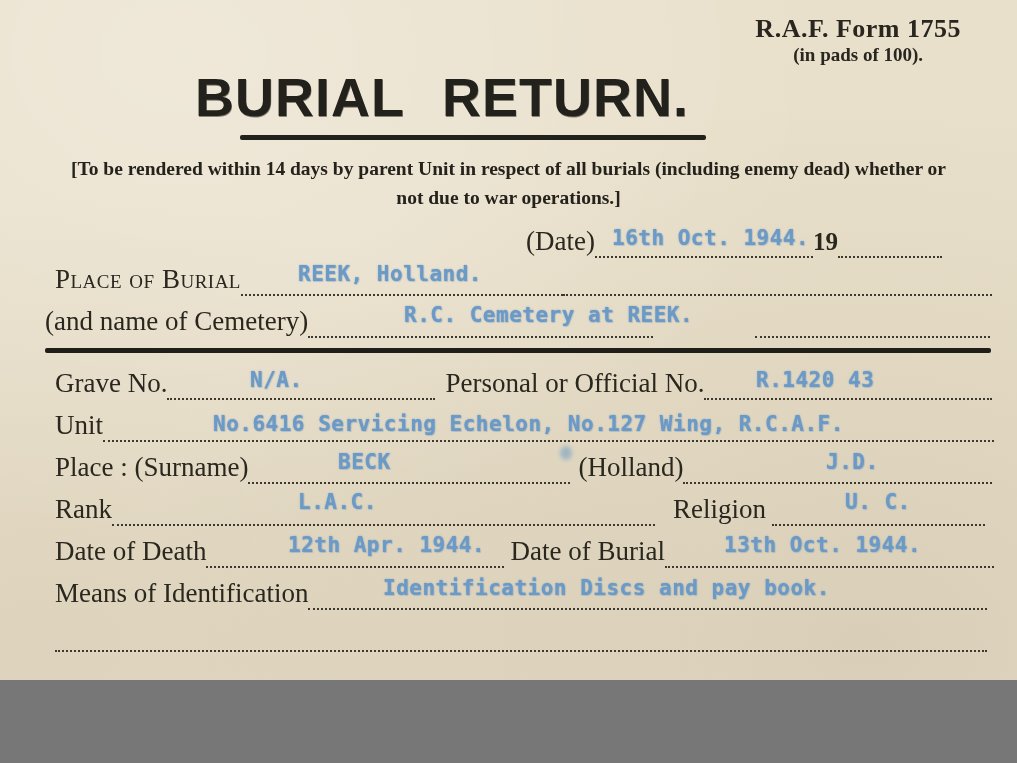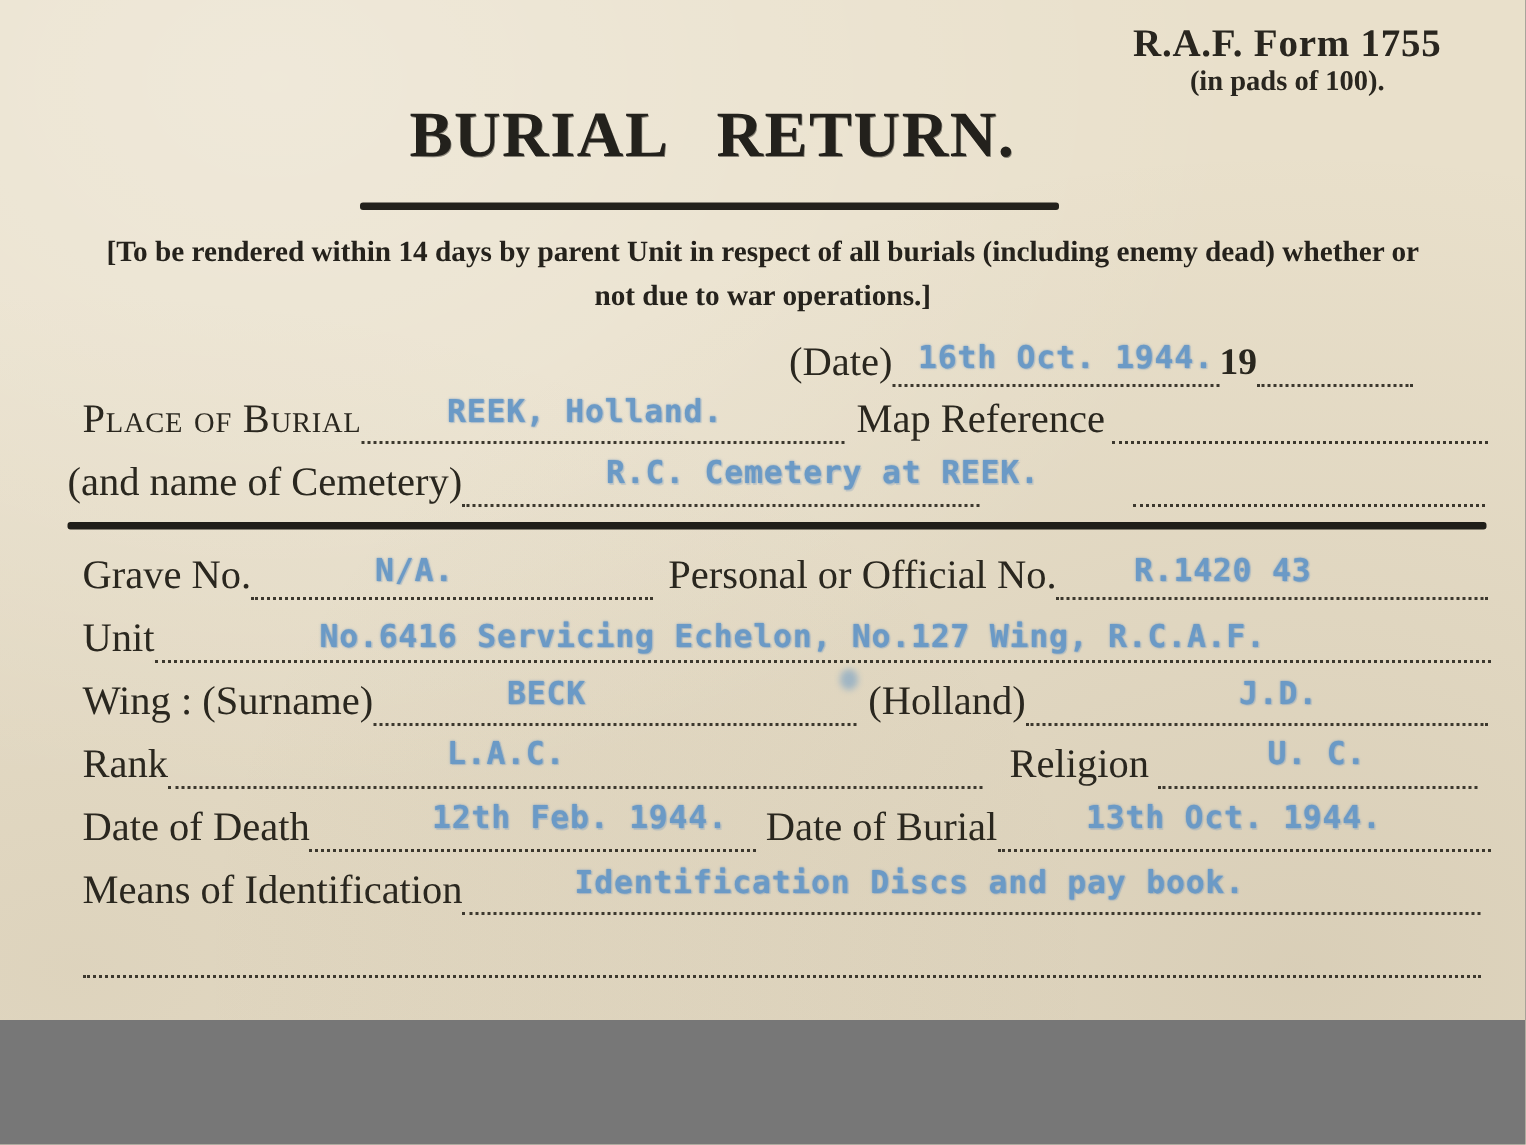--- a/index.html
+++ b/index.html
@@ -16,23 +16,23 @@
     font-family:"Liberation Serif", serif;
     color:#29261f;
   }
   .abs{position:absolute;}
   
   .form-ref{top:14px;right:56px;text-align:center;font-weight:700;line-height:1.15;}
   .form-ref .l1{font-size:26px;letter-spacing:0.5px;}
   .form-ref .l2{font-size:19px;}
   
   .title{
-    left:195px;top:66px;width:560px;text-align:center;
-    font-family:Liberation Serif, serif;font-weight:700;
-    font-size:43px;letter-spacing:1px;word-spacing:22px;
+    left:195px;top:66px;width:560px;
+    font-family:Liberation Sans, sans-serif;font-weight:700;
+    font-size:54px;letter-spacing:1px;word-spacing:22px;
     color:#23211c;
     text-shadow:0.5px 0.5px 0 rgba(35,33,28,0.5);
   }
   .title-underline{left:240px;top:135px;width:466px;height:5px;background:#23211c;border-radius:2px;}
   
   .instructions{
     left:0;top:154px;width:1017px;text-align:center;
     font-weight:700;font-size:19.5px;line-height:29px;color:#25221c;
   }
   .instructions .uline{
@@ -89,21 +89,20 @@
     <span class="lbl">(Date)</span>
     <span class="dots" style="width:218px;"></span>
     <span class="lbl" style="font-weight:700;font-size:25px;">19</span>
     <span class="dots grow"></span>
   </div>
   <span class="typed" style="left:612px;top:226px;">16th Oct. 1944.</span>
 
   <div class="row" style="left:55px;top:264px;width:937px;height:32px;">
     <span class="lbl sc">Place of Burial</span>
     <span class="dots" style="width:322px;"></span>
-    <span class="lbl" style="margin-left:8px;margin-right:4px;">Map Reference</span>
     <span class="dots grow"></span>
   </div>
   <span class="typed" style="left:298px;top:262px;">REEK, Holland.</span>
 
   <div class="row" style="left:45px;top:304px;width:945px;height:34px;">
     <span class="lbl">(and name of Cemetery)</span>
     <span class="dots" style="width:345px;"></span>
     <span class="spacer" style="width:102px;"></span>
     <span class="dots grow"></span>
   </div>
@@ -120,21 +119,21 @@
   <span class="typed" style="left:250px;top:368px;">N/A.</span>
   <span class="typed" style="left:756px;top:368px;">R.1420 43</span>
 
   <div class="row" style="left:55px;top:408px;width:939px;height:34px;">
     <span class="lbl">Unit</span>
     <span class="dots grow"></span>
   </div>
   <span class="typed" style="left:213px;top:412px;">No.6416 Servicing Echelon, No.127 Wing, R.C.A.F.</span>
 
   <div class="row" style="left:55px;top:450px;width:937px;height:34px;">
-    <span class="lbl">Wing : (Surname)</span>
+    <span class="lbl">Place : (Surname)</span>
     <span class="dots" style="width:322px;"></span>
     <span class="lbl" style="margin-left:8px;">(Holland)</span>
     <span class="dots grow"></span>
   </div>
   <span class="typed" style="left:338px;top:450px;">BECK</span>
   <span class="typed" style="left:826px;top:450px;">J.D.</span>
   <div class="abs smudge"></div>
 
   <div class="row" style="left:55px;top:492px;width:930px;height:34px;">
     <span class="lbl">Rank</span>
@@ -144,21 +143,21 @@
   </div>
   <span class="typed" style="left:298px;top:490px;">L.A.C.</span>
   <span class="typed" style="left:845px;top:490px;">U. C.</span>
 
   <div class="row" style="left:55px;top:534px;width:939px;height:34px;">
     <span class="lbl">Date of Death</span>
     <span class="dots" style="width:298px;"></span>
     <span class="lbl" style="margin-left:6px;">Date of Burial</span>
     <span class="dots grow"></span>
   </div>
-  <span class="typed" style="left:288px;top:533px;">12th Feb. 1944.</span>
+  <span class="typed" style="left:288px;top:533px;">12th Apr. 1944.</span>
   <span class="typed" style="left:724px;top:533px;">13th Oct. 1944.</span>
 
   <div class="row" style="left:55px;top:576px;width:932px;height:34px;">
     <span class="lbl">Means of Identification</span>
     <span class="dots grow"></span>
   </div>
   <span class="typed" style="left:383px;top:576px;">Identification Discs and pay book.</span>
 
   <div class="row" style="left:55px;top:640px;width:932px;height:12px;">
     <span class="dots grow"></span>

